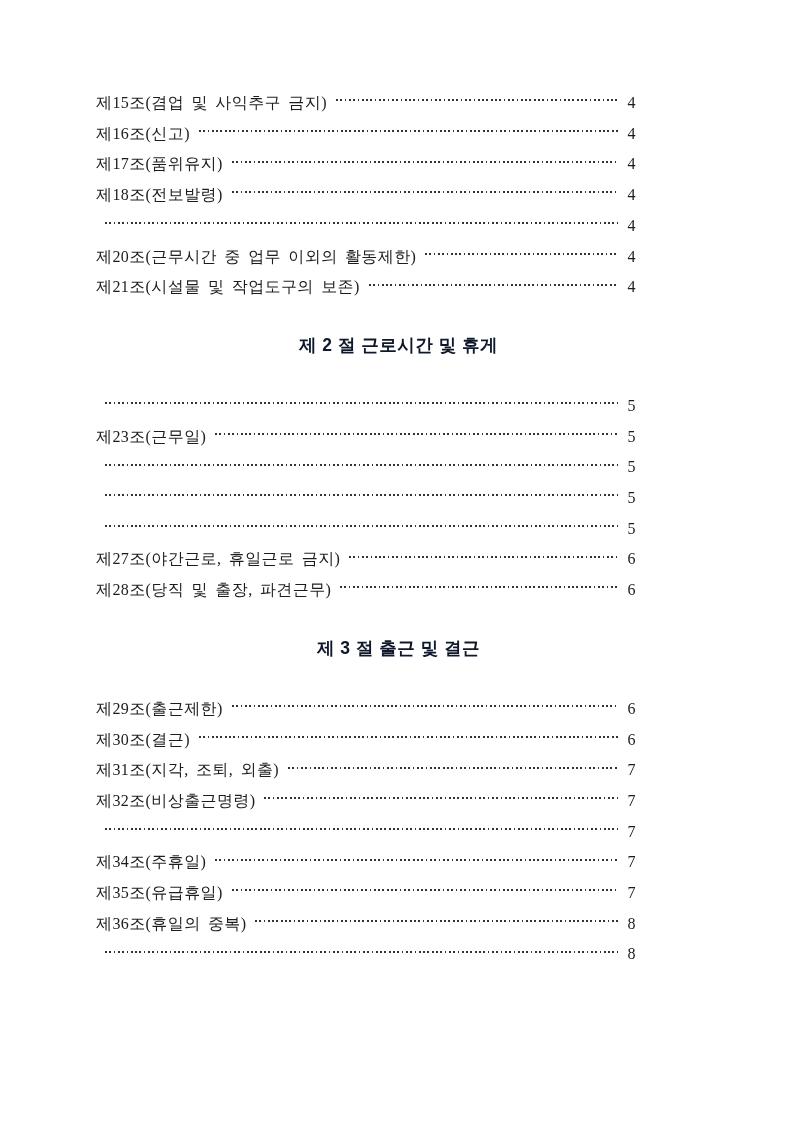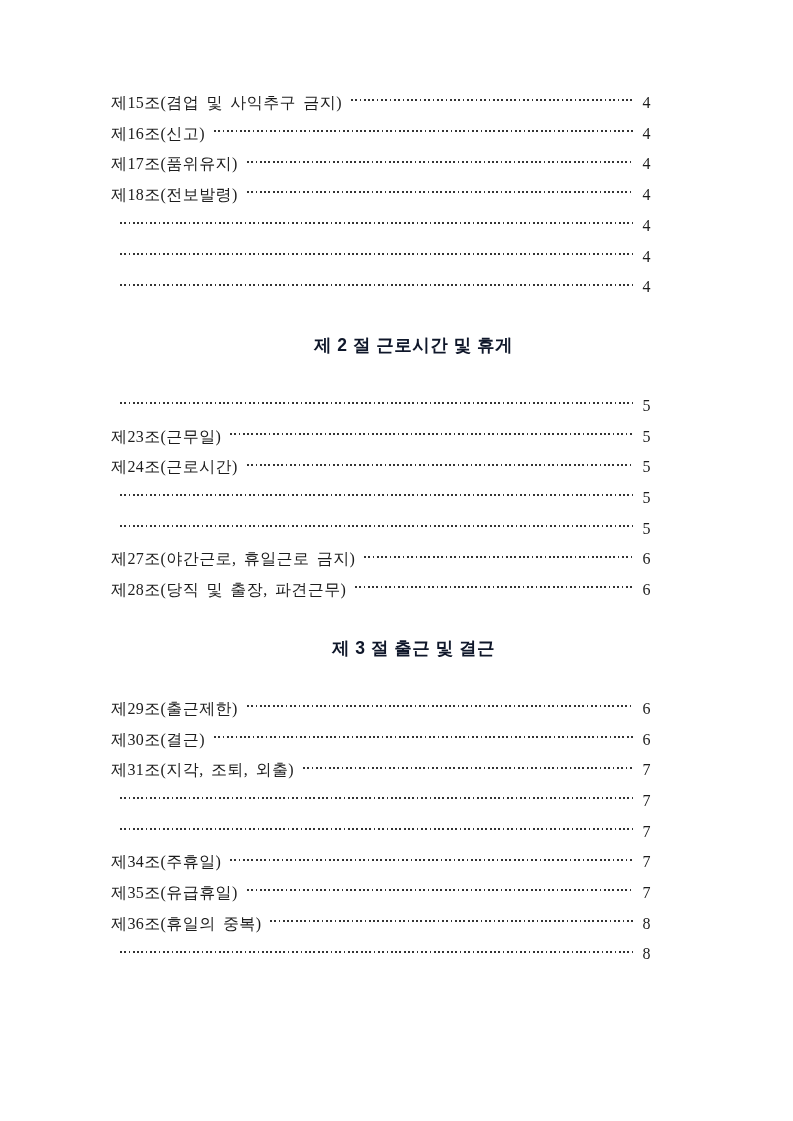--- a/index.html
+++ b/index.html
@@ -11,21 +11,21 @@
     position: relative;
     width: 793px;
     height: 1121px;
     background: #ffffff;
     overflow: hidden;
     font-family: "Liberation Serif", "DejaVu Serif", serif;
     color: #1c1c1c;
   }
   .toc {
     position: absolute;
-    left: 111px;
+    left: 96px;
     top: 88px;
     width: 540px;
   }
   .toc-entry {
     display: flex;
     align-items: baseline;
     line-height: 30.7px;
     font-size: 16px;
     letter-spacing: 0.4px;
     word-spacing: 3px;
@@ -88,39 +88,40 @@
       <div class="toc-entry">
         <span class="entry-label">제18조(전보발령)</span>
         <span class="leader"></span>
         <span class="entry-page">4</span>
       </div>
       <div class="toc-entry">
         <span class="leader"></span>
         <span class="entry-page">4</span>
       </div>
       <div class="toc-entry">
+        <span class="entry-label">제20조(근무시간 중 업무 이외의 활동제한)</span>
         <span class="leader"></span>
         <span class="entry-page">4</span>
       </div>
       <div class="toc-entry">
+        <span class="entry-label">제21조(시설물 및 작업도구의 보존)</span>
         <span class="leader"></span>
         <span class="entry-page">4</span>
       </div>
       <h2 class="section-heading">제 2 절 근로시간 및 휴게</h2>
       <div class="toc-entry">
         <span class="leader"></span>
         <span class="entry-page">5</span>
       </div>
       <div class="toc-entry">
         <span class="entry-label">제23조(근무일)</span>
         <span class="leader"></span>
         <span class="entry-page">5</span>
       </div>
       <div class="toc-entry">
-        <span class="entry-label">제24조(근로시간)</span>
         <span class="leader"></span>
         <span class="entry-page">5</span>
       </div>
       <div class="toc-entry">
         <span class="leader"></span>
         <span class="entry-page">5</span>
       </div>
       <div class="toc-entry">
         <span class="leader"></span>
         <span class="entry-page">5</span>
@@ -145,20 +146,21 @@
         <span class="entry-label">제30조(결근)</span>
         <span class="leader"></span>
         <span class="entry-page">6</span>
       </div>
       <div class="toc-entry">
         <span class="entry-label">제31조(지각, 조퇴, 외출)</span>
         <span class="leader"></span>
         <span class="entry-page">7</span>
       </div>
       <div class="toc-entry">
+        <span class="entry-label">제32조(비상출근명령)</span>
         <span class="leader"></span>
         <span class="entry-page">7</span>
       </div>
       <div class="toc-entry">
         <span class="leader"></span>
         <span class="entry-page">7</span>
       </div>
       <div class="toc-entry">
         <span class="entry-label">제34조(주휴일)</span>
         <span class="leader"></span>

